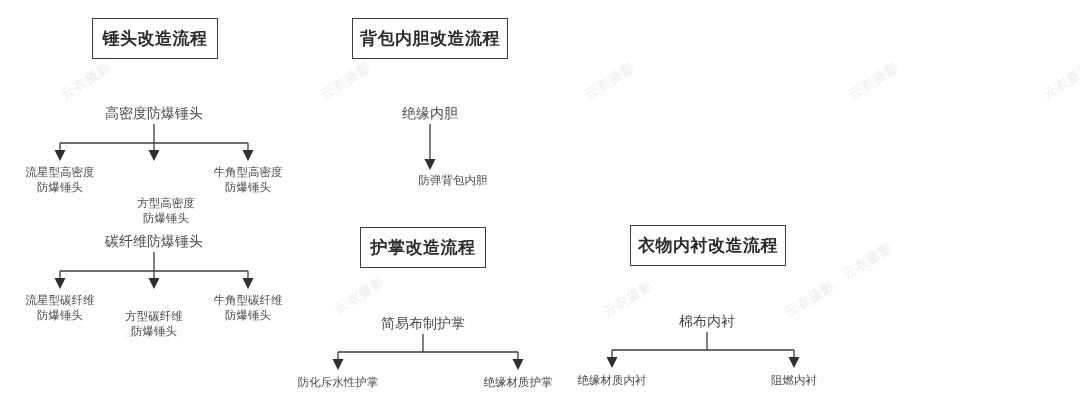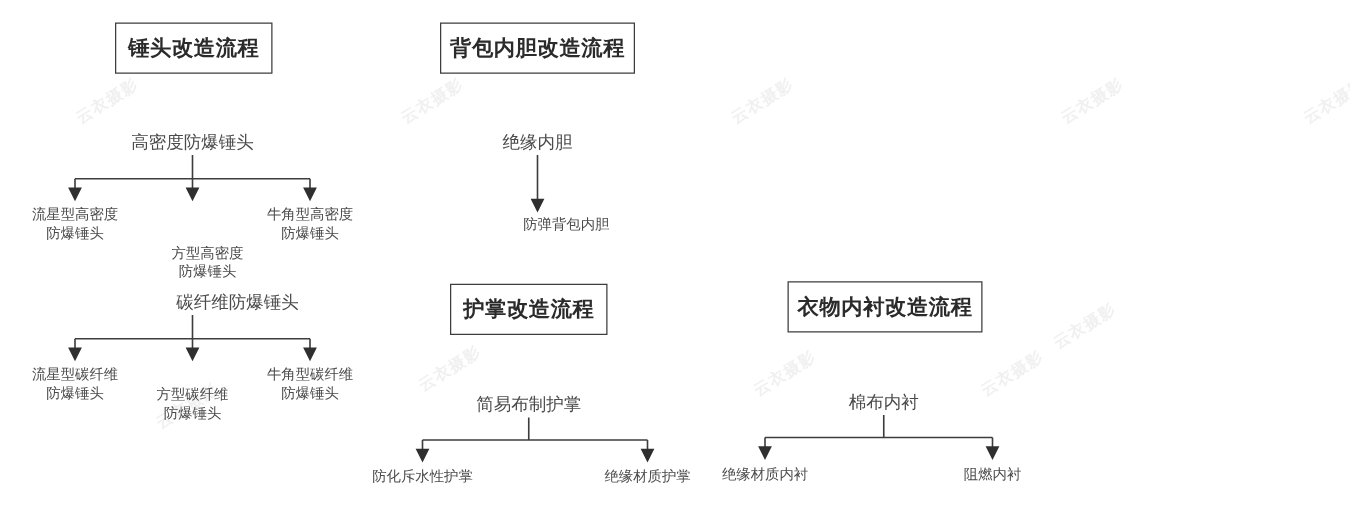--- a/index.html
+++ b/index.html
@@ -131,21 +131,21 @@
     </div>
     <div class="node multi" style="left:166px; top:165px;margin-top:31px;">
       <span>方型高密度</span><br>
       <span>防爆锤头</span>
     </div>
     <div class="node multi" style="left:248px; top:165px;">
       <span>牛角型高密度</span><br>
       <span>防爆锤头</span>
     </div>
 
-    <div class="node root" style="left:154px; top:234px;margin-left:36px;">碳纤维防爆锤头</div>
+    <div class="node root" style="left:154px; top:234px;">碳纤维防爆锤头</div>
 
     <svg class="connector" style="left:0; top:0; width:300px; height:418px;">
       <line x1="154" y1="252" x2="154" y2="271"></line>
       <line x1="60" y1="271" x2="248" y2="271"></line>
       <line x1="60" y1="271" x2="60" y2="279"></line>
       <line x1="154" y1="271" x2="154" y2="279"></line>
       <line x1="248" y1="271" x2="248" y2="279"></line>
       <polygon points="54.5,278 65.5,278 60,289"></polygon>
       <polygon points="148.5,278 159.5,278 154,289"></polygon>
       <polygon points="242.5,278 253.5,278 248,289"></polygon>

